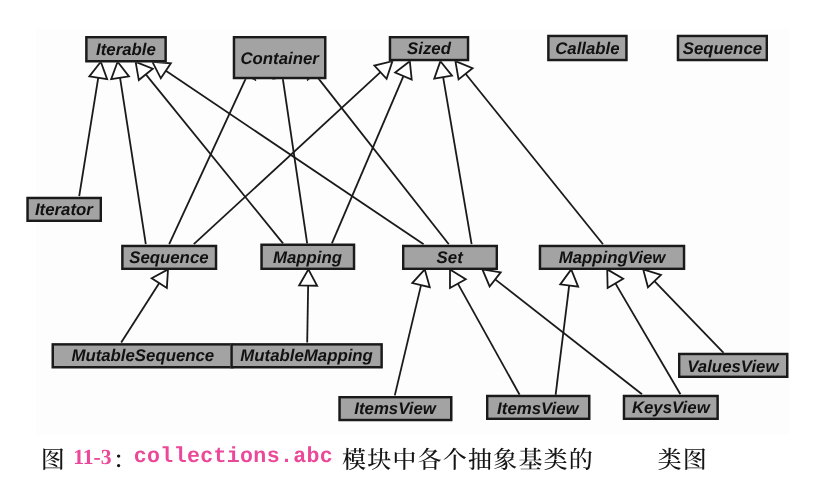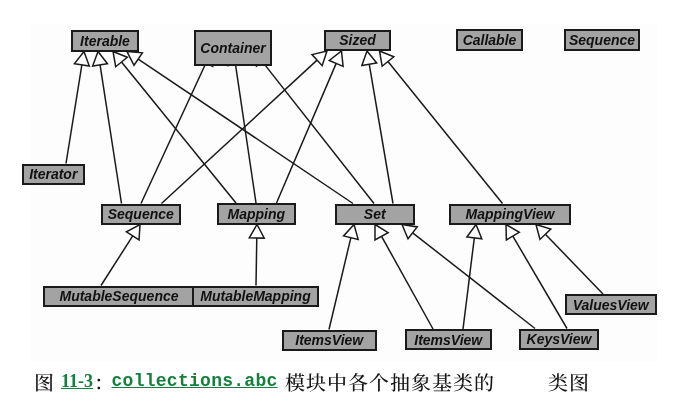--- a/index.html
+++ b/index.html
@@ -21,23 +21,22 @@
     display: flex; align-items: center; justify-content: center;
     font-family: "Liberation Sans", sans-serif;
     font-weight: bold; font-style: italic;
     font-size: 14px; color: #111111;
     white-space: nowrap;
     letter-spacing: 0;
   }
   #caption { position: absolute; left: 0; top: 0; width: 694px; height: 401px; pointer-events: none; }
   .cap-seg {
     position: absolute;
-    color: #15803d;
+    color: #ec4899;
     white-space: pre;
-    text-decoration: underline;
   }
   .cap-serif { font-family: "Liberation Serif", serif; font-weight: bold; }
   .cap-mono  { font-family: "Liberation Mono", monospace; font-weight: bold; letter-spacing: 0.27px; }
 </style>
 </head>
 <body>
 
 <div id="figure">
   <div id="scan-tint"></div>
   <svg id="edges" viewBox="0 0 694 401" xmlns="http://www.w3.org/2000/svg">

